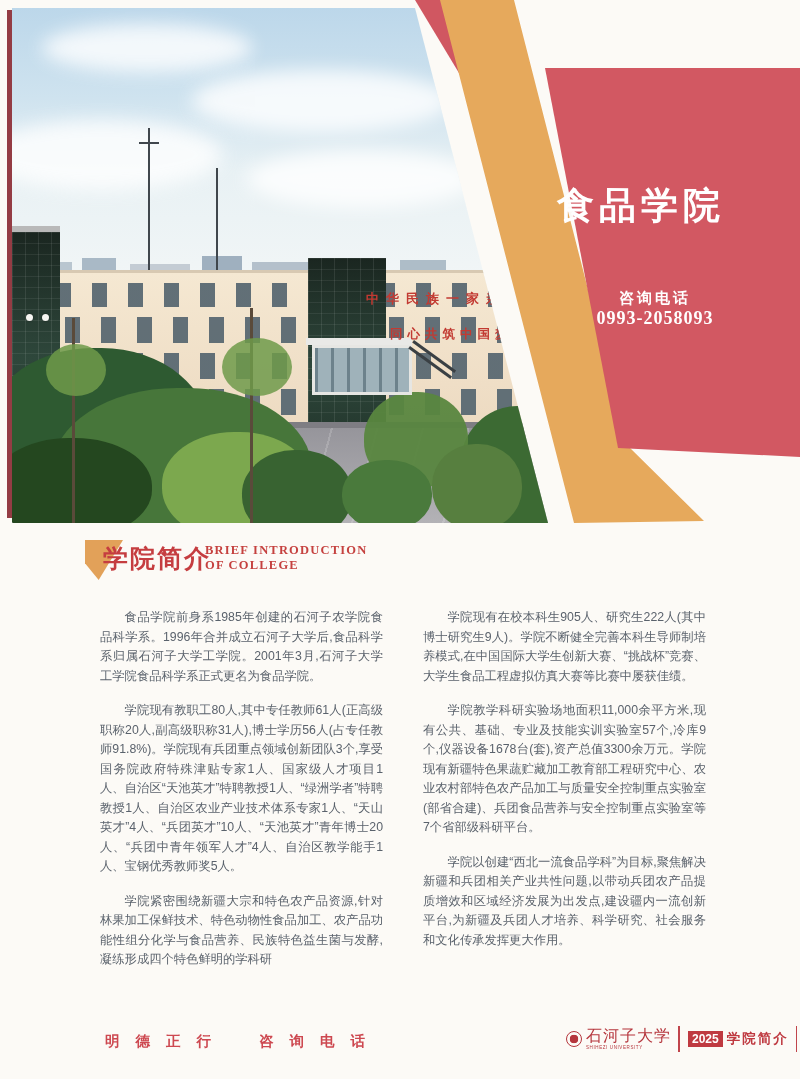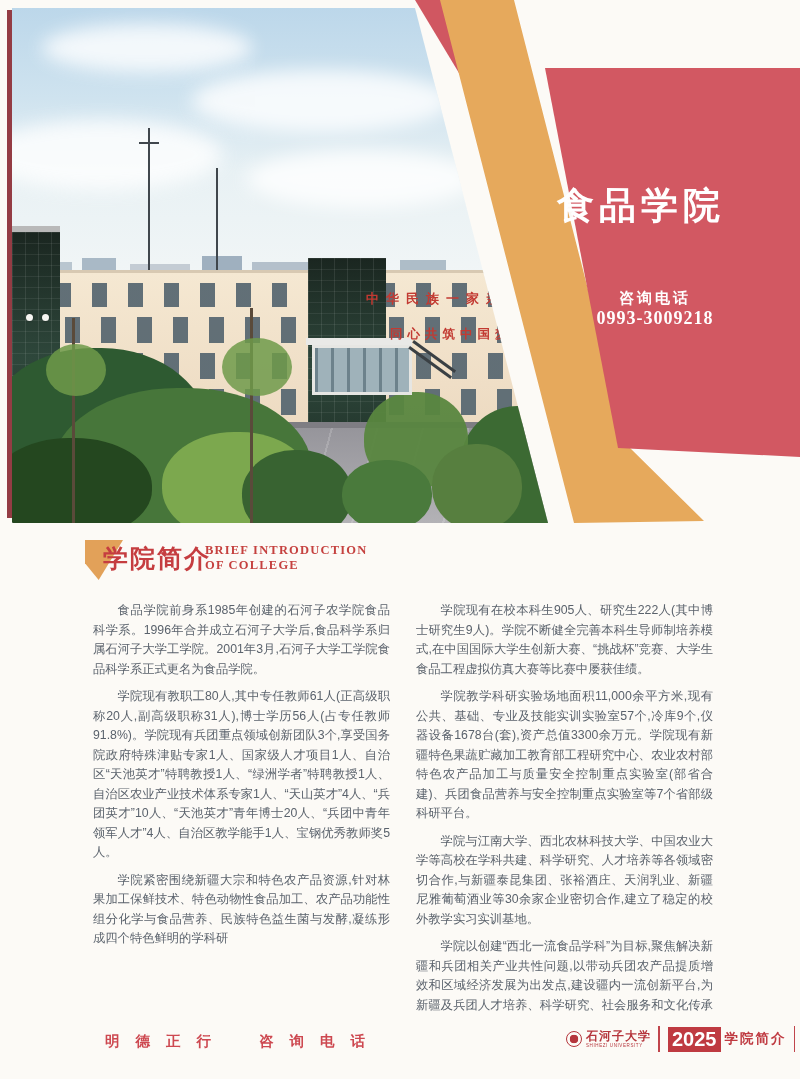--- a/index.html
+++ b/index.html
@@ -103,38 +103,38 @@
              letter-spacing:2px;white-space:nowrap;}
   .sec-en{position:absolute;left:120px;top:7px;color:#c5413f;font-weight:bold;font-size:12.5px;
           line-height:15px;letter-spacing:1.2px;white-space:nowrap;
           font-family:"Liberation Serif","DejaVu Serif",serif;}
 
   
   .col{position:absolute;top:593px;width:313px;height:418px;overflow:hidden;
        font-size:12.3px;line-height:19.5px;color:#5a626c;text-align:justify;}
   .col-left{left:85px;}
   .col-right{left:408px;}
-  .col p{margin:8px;text-indent:2em;}
+  .col p{margin:15px;text-indent:2em;}
   .col p.no-indent{text-indent:0;}
 
   
   .motto{position:absolute;left:85px;top:1032px;display:flex;gap:12px;color:#cd4850;
          font-size:14.5px;font-weight:bold;}
   .motto span{letter-spacing:16px;white-space:nowrap;padding-left:20px;}
   .footer-meta{position:absolute;left:566px;top:1022px;height:34px;display:flex;align-items:center;}
   .emblem{width:14px;height:14px;border-radius:50%;border:1.5px solid #b5363d;flex:none;
           background:radial-gradient(circle,#b5363d 42%,rgba(0,0,0,0) 46%);}
   .univ{margin-left:4px;color:#b5363d;line-height:1;white-space:nowrap;}
-  .univ-cn{font-size:12px;font-weight:bold;letter-spacing:1px;
+  .univ-cn{font-size:16px;font-weight:normal;letter-spacing:1px;
            font-family:"Liberation Serif","DejaVu Serif",serif;}
   .univ-en{font-size:4.5px;letter-spacing:.6px;margin-top:2px;}
   .vdiv{width:2px;height:26px;background:#c0444b;flex:none;}
   .d1{margin:0 8px 0 7px;}
   .d2{margin:0 9px 0 7px;width:1.5px;}
-  .year-badge{background:#bf3a41;color:#fff;font-size:20px;font-weight:bold;padding:1px 4px;flex:none;}
+  .year-badge{background:#bf3a41;color:#fff;font-size:12px;font-weight:bold;padding:1px 4px;flex:none;}
   .booklet{color:#bf3a41;font-size:13.5px;font-weight:bold;letter-spacing:2px;margin-left:4px;white-space:nowrap;}
   .pageno{color:#c04046;font-size:13px;font-family:"Liberation Serif","DejaVu Serif",serif;}
 </style>
 </head>
 <body>
 
 <div class="page">
 
   <div class="left-strip"></div>
 
@@ -187,40 +187,39 @@
     <div class="trunk tr2"></div>
     <div class="sprig sp1"></div>
     <div class="sprig sp2"></div>
   </div>
 
   <div class="overlay red-sliver"></div>
   <div class="overlay gold-band"></div>
   <div class="overlay red-banner"></div>
   <div class="banner-text phone-label">咨询电话</div>
   <div class="banner-text college-name">食品学院</div>
-  <div class="banner-text phone-number">0993-3009218</div>
+  <div class="banner-text phone-number">0993-2058093</div>
 
   <div class="section-header">
     <div class="flag-icon"></div>
     <div class="sec-title">学院简介</div>
     <div class="sec-en">
       <div>BRIEF  INTRODUCTION</div>
       <div>OF  COLLEGE</div>
     </div>
   </div>
 
   <div class="col col-left">
     <p>食品学院前身系1985年创建的石河子农学院食品科学系。1996年合并成立石河子大学后,食品科学系归属石河子大学工学院。2001年3月,石河子大学工学院食品科学系正式更名为食品学院。</p>
     <p>学院现有教职工80人,其中专任教师61人(正高级职称20人,副高级职称31人),博士学历56人(占专任教师91.8%)。学院现有兵团重点领域创新团队3个,享受国务院政府特殊津贴专家1人、国家级人才项目1人、自治区“天池英才”特聘教授1人、“绿洲学者”特聘教授1人、自治区农业产业技术体系专家1人、“天山英才”4人、“兵团英才”10人、“天池英才”青年博士20人、“兵团中青年领军人才”4人、自治区教学能手1人、宝钢优秀教师奖5人。</p>
     <p>学院紧密围绕新疆大宗和特色农产品资源,针对林果加工保鲜技术、特色动物性食品加工、农产品功能性组分化学与食品营养、民族特色益生菌与发酵,凝练形成四个特色鲜明的学科研</p>
   </div>
   <div class="col col-right">
     <p>学院现有在校本科生905人、研究生222人(其中博士研究生9人)。学院不断健全完善本科生导师制培养模式,在中国国际大学生创新大赛、“挑战杯”竞赛、大学生食品工程虚拟仿真大赛等比赛中屡获佳绩。</p>
     <p>学院教学科研实验场地面积11,000余平方米,现有公共、基础、专业及技能实训实验室57个,冷库9个,仪器设备1678台(套),资产总值3300余万元。学院现有新疆特色果蔬贮藏加工教育部工程研究中心、农业农村部特色农产品加工与质量安全控制重点实验室(部省合建)、兵团食品营养与安全控制重点实验室等7个省部级科研平台。</p>
-    <p>学院与江南大学、西北农林科技大学、中国农业大学等高校在学科共建、科学研究、人才培养等各领域密切合作,与新疆泰昆集团、张裕酒庄、天润乳业、新疆尼雅葡萄酒业等30余家企业密切合作,建立了稳定的校外教学实习实训基地。</p>
     <p>学院以创建“西北一流食品学科”为目标,聚焦解决新疆和兵团相关产业共性问题,以带动兵团农产品提质增效和区域经济发展为出发点,建设疆内一流创新平台,为新疆及兵团人才培养、科学研究、社会服务和文化传承发挥更大作用。</p>
   </div>
 
   <div class="motto">
     <span>明德正行</span>
     <span>咨询电话</span>
   </div>
   <div class="footer-meta">
     <div class="emblem"></div>
     <div class="univ">

